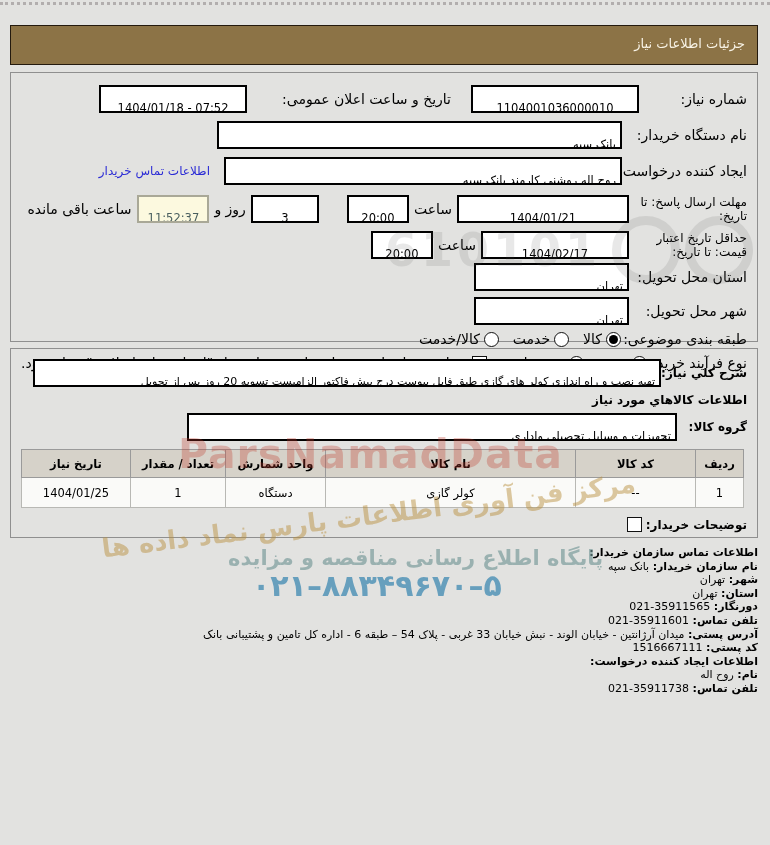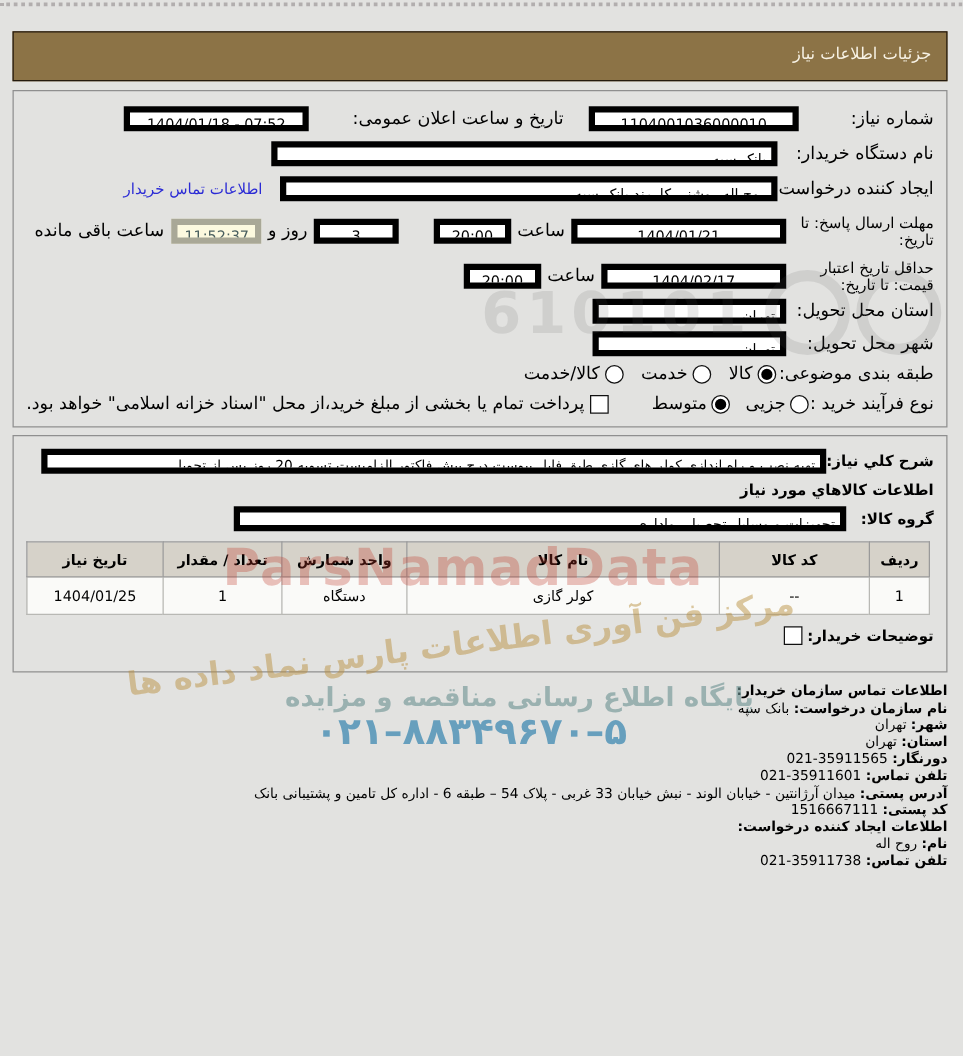--- a/index.html
+++ b/index.html
@@ -8,22 +8,22 @@
   .top-dotted{position:absolute;top:2px;left:0;width:770px;border-top:3px dotted #b2aeae;}
   .title-bar{position:absolute;top:25px;left:10px;width:748px;height:40px;background:#8c7346;
     border:1px solid #241a0e;color:#f8f3e6;font-size:13px;line-height:36px;padding-right:12px;box-sizing:border-box;}
   .panel{position:absolute;left:10px;width:748px;border:1px solid #8f8f8f;box-sizing:border-box;}
   .panel1{top:72px;height:270px;padding:12px 10px 0 10px;}
   .panel2{top:348px;height:190px;padding:10px 10px 0 10px;}
   .row{display:flex;align-items:center;}
   .lbl{font-size:14px;white-space:nowrap;}
   .lblwrap{font-size:12px;line-height:14px;width:118px;text-align:right;}
   .blbl{font-size:12px;font-weight:bold;white-space:nowrap;text-align:right;}
-  .tb{background:#fff;border:5px solid #000000;height:20px;line-height:18px;font-size:11.5px;
-      padding:0 4px;box-sizing:border-box;overflow:hidden;white-space:nowrap;}
+  .tb{background:#fff;border:2px solid #000000;height:20px;line-height:18px;font-size:11.5px;
+      padding:12px 4px;box-sizing:border-box;overflow:hidden;white-space:nowrap;}
   .num{direction:ltr;text-align:center;}
   .fa{text-align:right;}
   .countdown{background:#fcf9df;border-color:#a9a897;color:#4a5f5f;}
   .link{color:#2b2bd5;font-size:12px;cursor:pointer;white-space:nowrap;}
   .radio{width:13px;height:13px;border:1px solid #111;border-radius:50%;background:#fff;
          display:inline-block;position:relative;flex:none;box-sizing:content-box;}
   .radio.selected::after{content:"";position:absolute;top:2px;left:2px;right:2px;bottom:2px;background:#000;border-radius:50%;}
   .checkbox{width:13px;height:13px;border:1px solid #111;background:#fff;display:inline-block;flex:none;}
   table.goods{border-collapse:collapse;table-layout:fixed;width:722px;margin:0 3px;direction:rtl;}
   table.goods th{background:#d6d2c9;border:1px solid #9a9a9a;height:25px;font-size:11.5px;font-weight:bold;text-align:center;}
@@ -169,21 +169,21 @@
 
     <div class="row" style="margin-top:9px">
       <span class="blbl">توضيحات خريدار:</span>
       <span class="checkbox" style="margin-right:4px"></span>
     </div>
 
   </div>
 
   <div class="contact">
     <div class="b">اطلاعات تماس سازمان خریدار:</div>
-    <div><span class="b">نام سازمان درخواست:</span> <span>بانک سپه</span></div>
+    <div><span class="b">نام سازمان خریدار:</span> <span>بانک سپه</span></div>
     <div><span class="b">شهر:</span> <span>تهران</span></div>
     <div><span class="b">استان:</span> <span>تهران</span></div>
     <div><span class="b">دورنگار:</span> <span>35911565-021</span></div>
     <div><span class="b">تلفن تماس:</span> <span>35911601-021</span></div>
     <div><span class="b">آدرس پستی:</span> <span>میدان آرژانتین - خیابان الوند - نبش خیابان 33 غربی - پلاک 54 – طبقه 6 - اداره کل تامین و پشتیبانی بانک</span></div>
     <div><span class="b">کد پستی:</span> <span>1516667111</span></div>
     <div class="b">اطلاعات ایجاد کننده درخواست:</div>
     <div><span class="b">نام:</span> <span>روح اله</span></div>
     <div><span class="b">تلفن تماس:</span> <span>35911738-021</span></div>
   </div>

